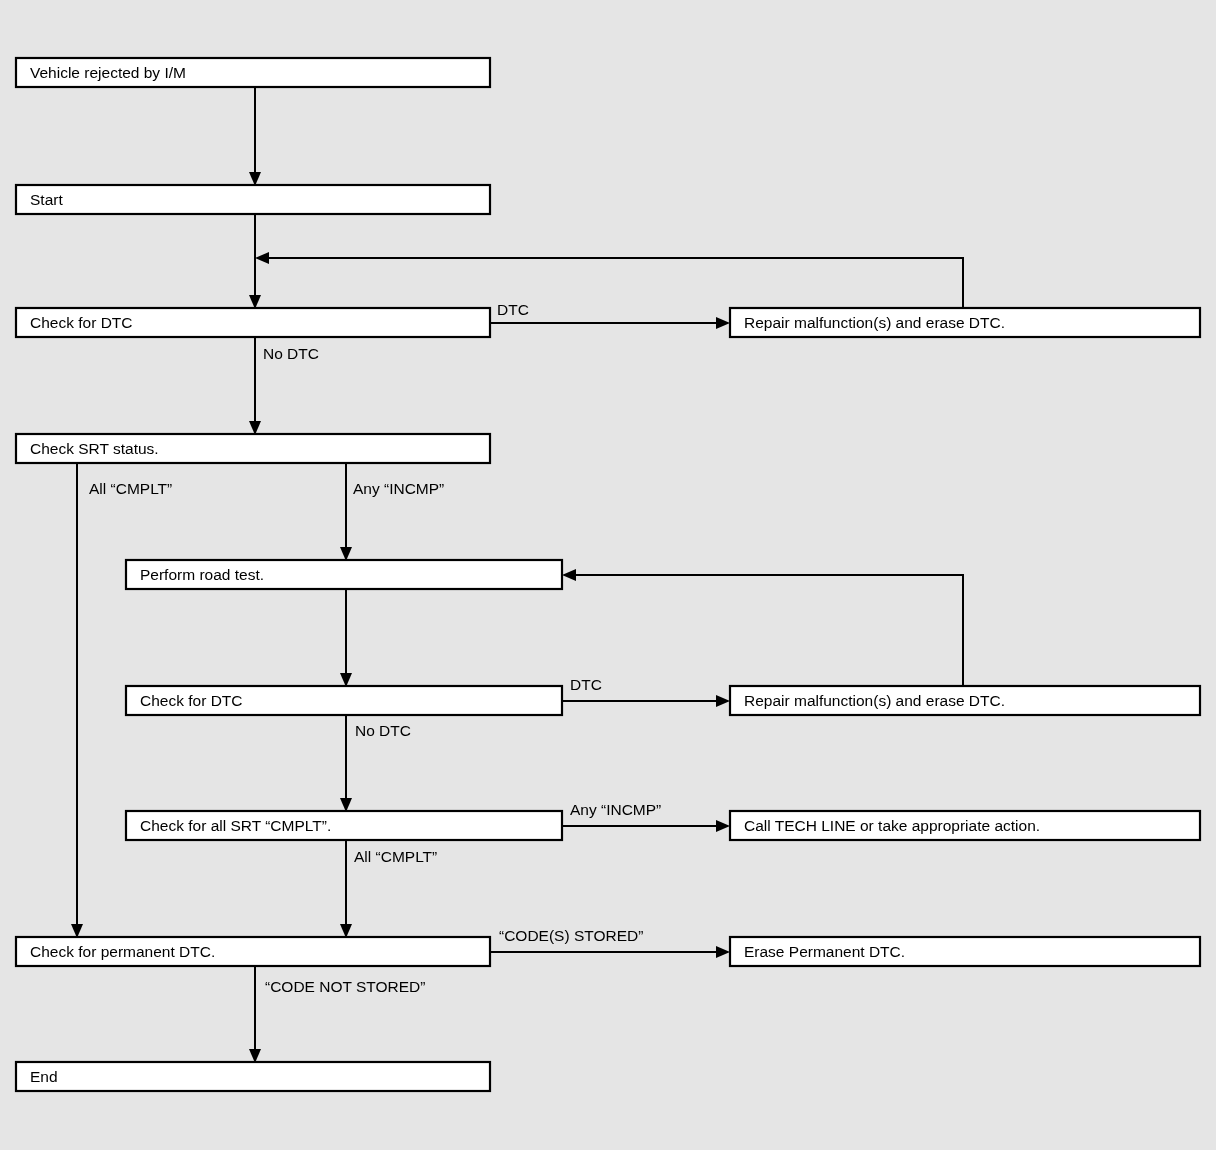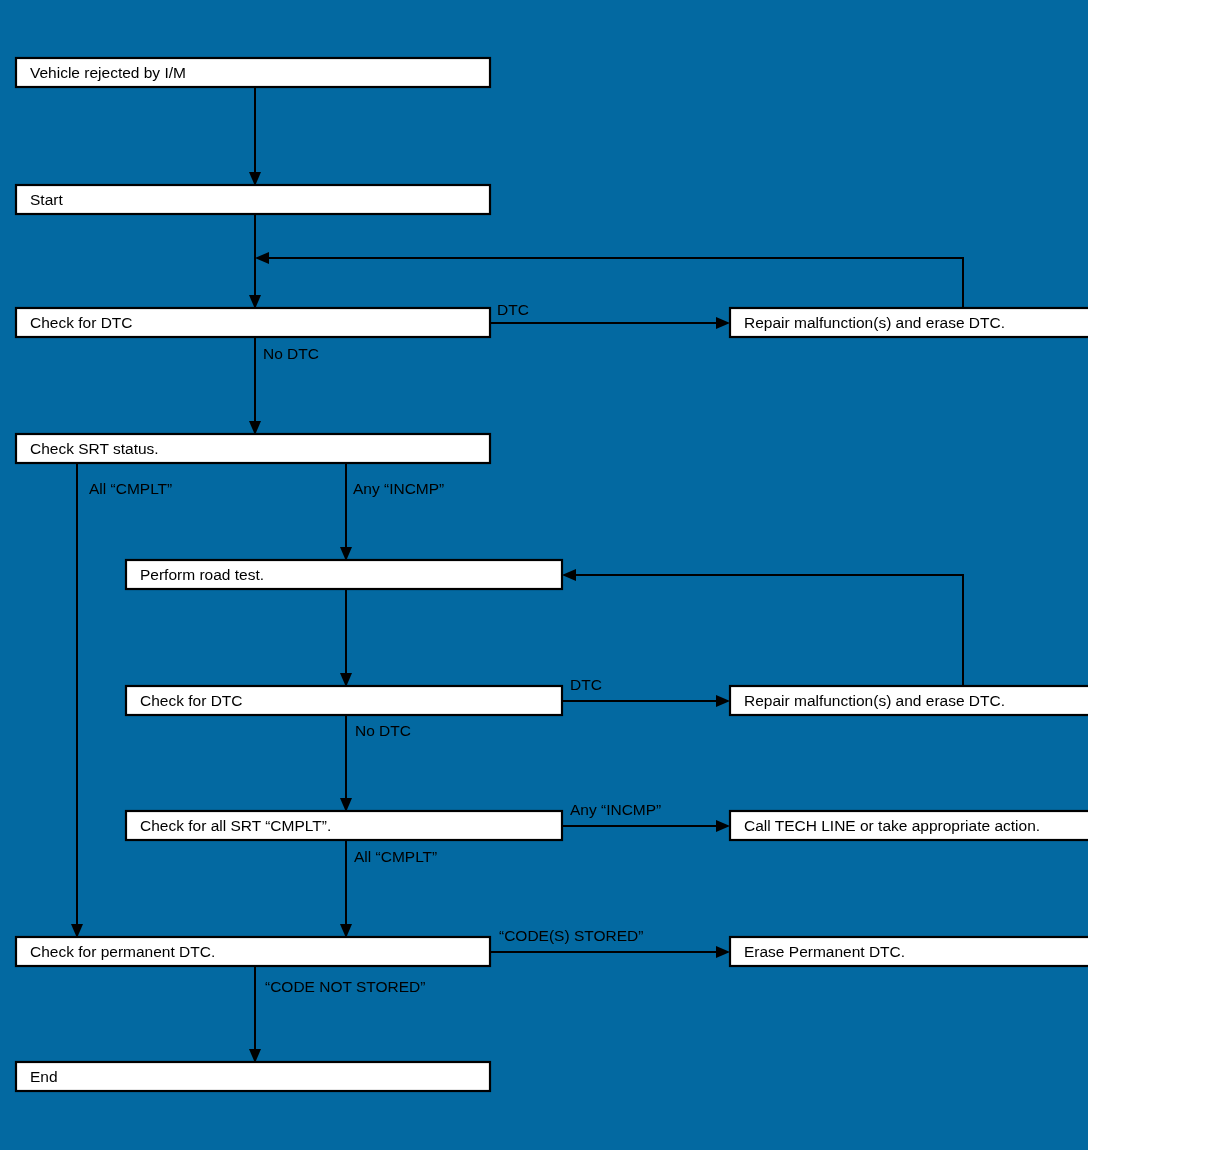--- a/index.html
+++ b/index.html
@@ -6,23 +6,23 @@
   html, body {
     margin: 0;
     padding: 0;
     background: #ffffff;
   }
   body {
     font-family: "Liberation Sans", sans-serif;
   }
   #chart-root {
     position: relative;
-    width: 1088px;
+    width: 1216px;
     height: 1150px;
-    background: #0369a1;
+    background: #e5e5e5;
     overflow: hidden;
   }
   svg#flow-svg {
     position: absolute;
     top: 0;
     left: 0;
     width: 1216px;
     height: 1150px;
     display: block;
   }

